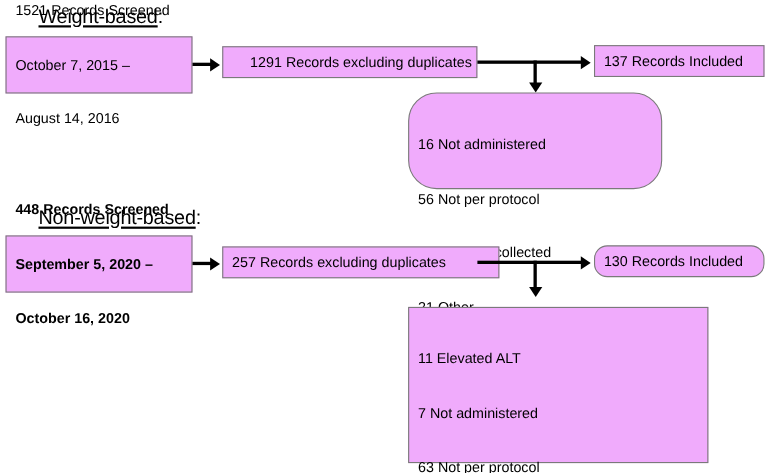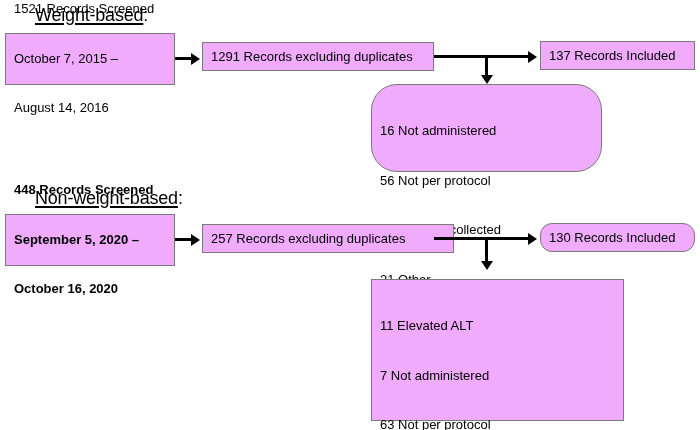--- a/index.html
+++ b/index.html
@@ -102,21 +102,21 @@
     <div class="box-inner">
       <span class="line">1521 Records Screened</span>
       <span class="line">October 7, 2015 –</span>
       <span class="line">August 14, 2016</span>
     </div>
   </div>
 
   <div class="hline" style="left:175px; top:57px; width:18px;"></div>
   <div class="arrow-right" style="left:191px; top:52.5px;"></div>
 
-  <div class="box vcenter" style="left:202px; top:42px; width:232px; height:29px;">
+  <div class="box vcenter" style="left:202px; top:42px; width:232px; height:29px;text-align:right;">
     <div class="box-inner">
       <span class="line">1291 Records excluding duplicates</span>
     </div>
   </div>
 
   <div class="hline" style="left:434px; top:55px; width:96px;"></div>
   <div class="arrow-right" style="left:528px; top:50.5px;"></div>
 
   <div class="vline" style="left:485px; top:55px; height:22px;"></div>
   <div class="arrow-down" style="left:480.5px; top:75px;"></div>
@@ -163,21 +163,21 @@
 
   <div class="vline" style="left:485px; top:237px; height:26px;"></div>
   <div class="arrow-down" style="left:480.5px; top:261px;"></div>
 
   <div class="box vcenter" style="left:540px; top:223px; width:155px; height:29px;border-radius:12px;">
     <div class="box-inner">
       <span class="line">130 Records Included</span>
     </div>
   </div>
 
-  <div class="box" style="left:371px; top:279px; width:253px; height:142px;">
+  <div class="box" style="left:371px; top:279px; width:273px; height:142px;">
     <div class="box-inner">
       <span class="line">11 Elevated ALT</span>
       <span class="line">7 Not administered</span>
       <span class="line">63 Not per protocol</span>
       
       
       
       
       
     </div>

